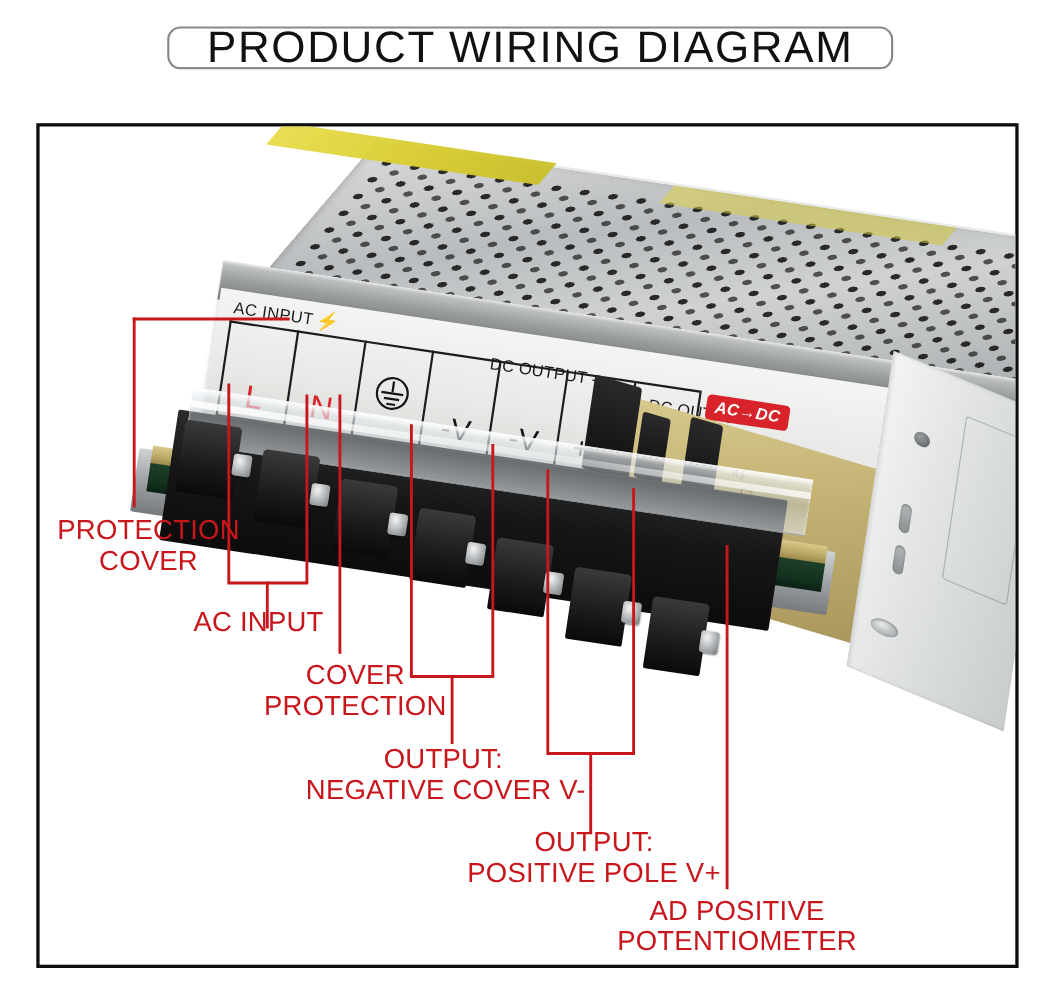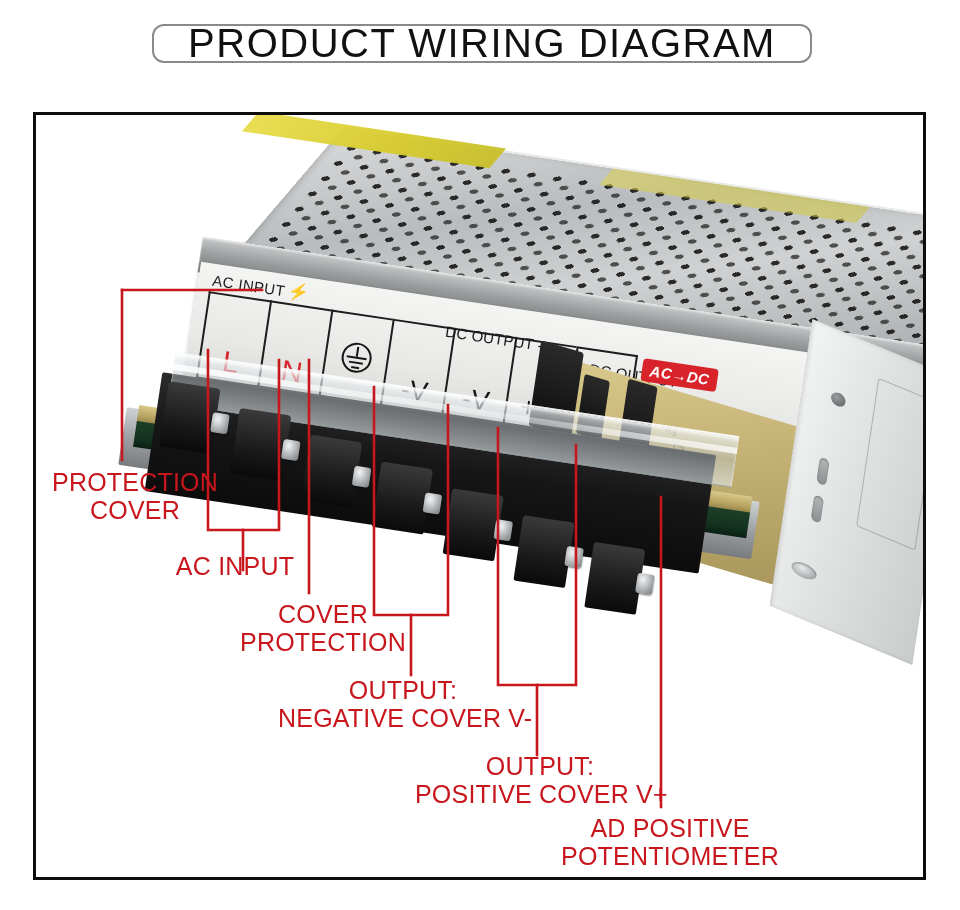--- a/index.html
+++ b/index.html
@@ -478,21 +478,21 @@
     <span class="l2">PROTECTION</span>
   </div>
 
   <div class="anno-label ta-c" style="left:278px; top:676px; width:250px;">
     <span>OUTPUT:</span>
     <span class="l2">NEGATIVE COVER V-</span>
   </div>
 
   <div class="anno-label ta-c" style="left:415px; top:752px; width:250px;">
     <span>OUTPUT:</span>
-    <span class="l2">POSITIVE COVER V+</span>
+    <span class="l2">POSITIVE POLE V+</span>
   </div>
 
   <div class="anno-label ta-c" style="left:545px; top:814px; width:250px;">
     <span>AD POSITIVE</span>
     <span class="l2">POTENTIOMETER</span>
   </div>
 
 </div>
 
 </body></html>

